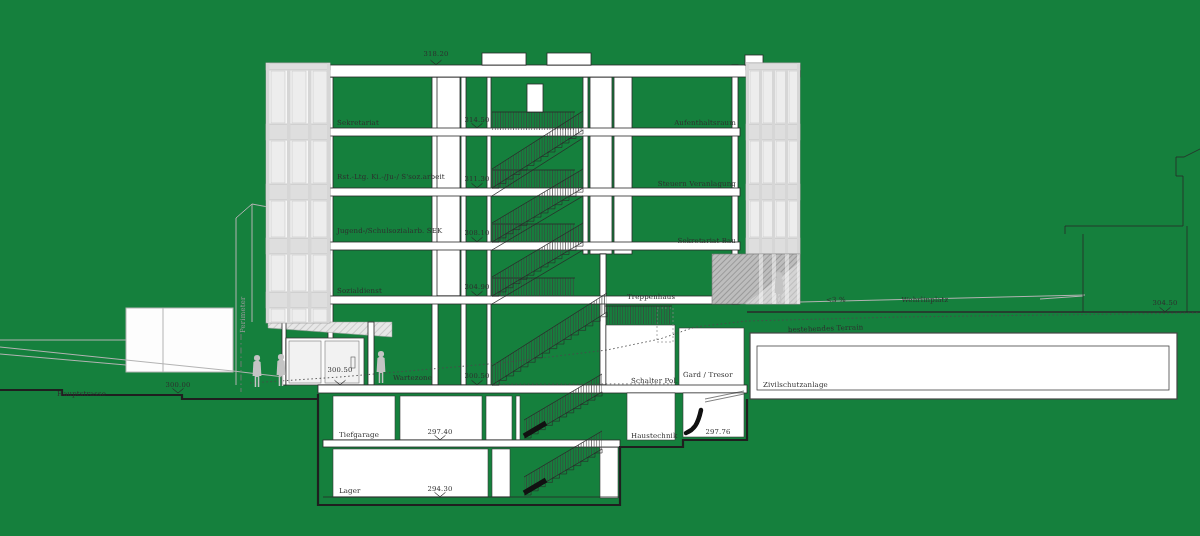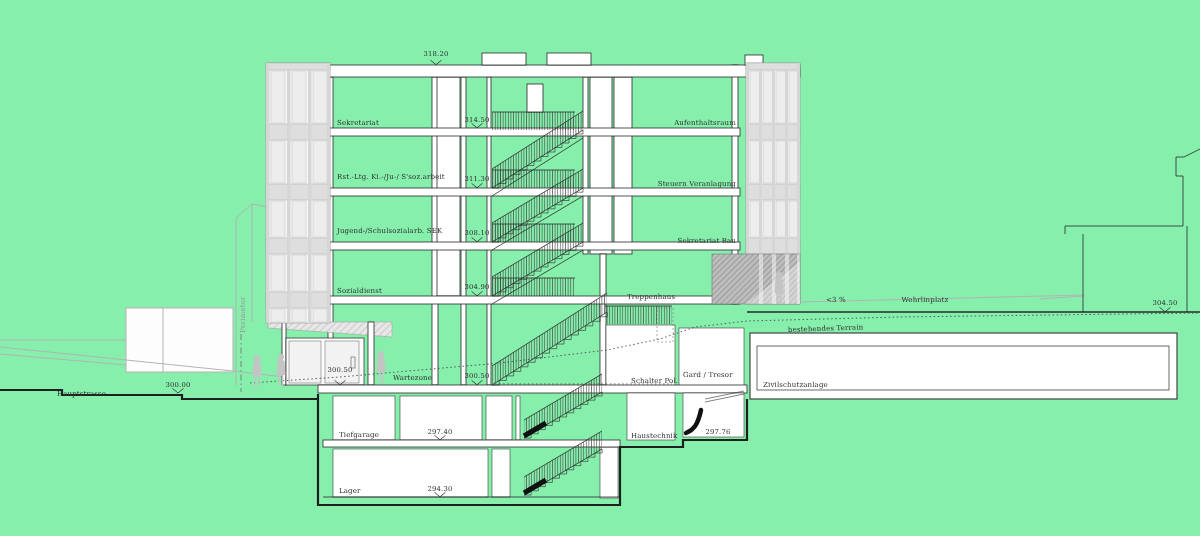--- a/index.html
+++ b/index.html
@@ -1,16 +1,16 @@
 <!DOCTYPE html>
 <html><head>
 <meta charset="utf-8">
 <style>
   html,body{margin:0;padding:0;background:#fff;}
-  .stage{position:relative;width:1200px;height:536px;background:#86efac;overflow:hidden;
+  .stage{position:relative;width:1200px;height:536px;background:#15803d;overflow:hidden;
          font-family:"DejaVu Serif", serif;}
   svg{display:block;}
   .ln{stroke:#2a2a2a;stroke-width:.8;fill:none;}
   .ln2{stroke:#2a2a2a;stroke-width:.6;fill:none;}
   .thk{stroke:#1f1f1f;stroke-width:2.2;fill:none;}
   .thk2{stroke:#2a2a2a;stroke-width:1.6;fill:none;}
   .room{fill:#ffffff;stroke:#2a2a2a;stroke-width:.8;}
   .roomthin{fill:#ffffff;stroke:#3a3a3a;stroke-width:.6;}
   .gray{stroke:#b3b3b3;stroke-width:1;fill:none;}
   .grayfill{fill:#fdfdfd;stroke:#b3b3b3;stroke-width:1;}

